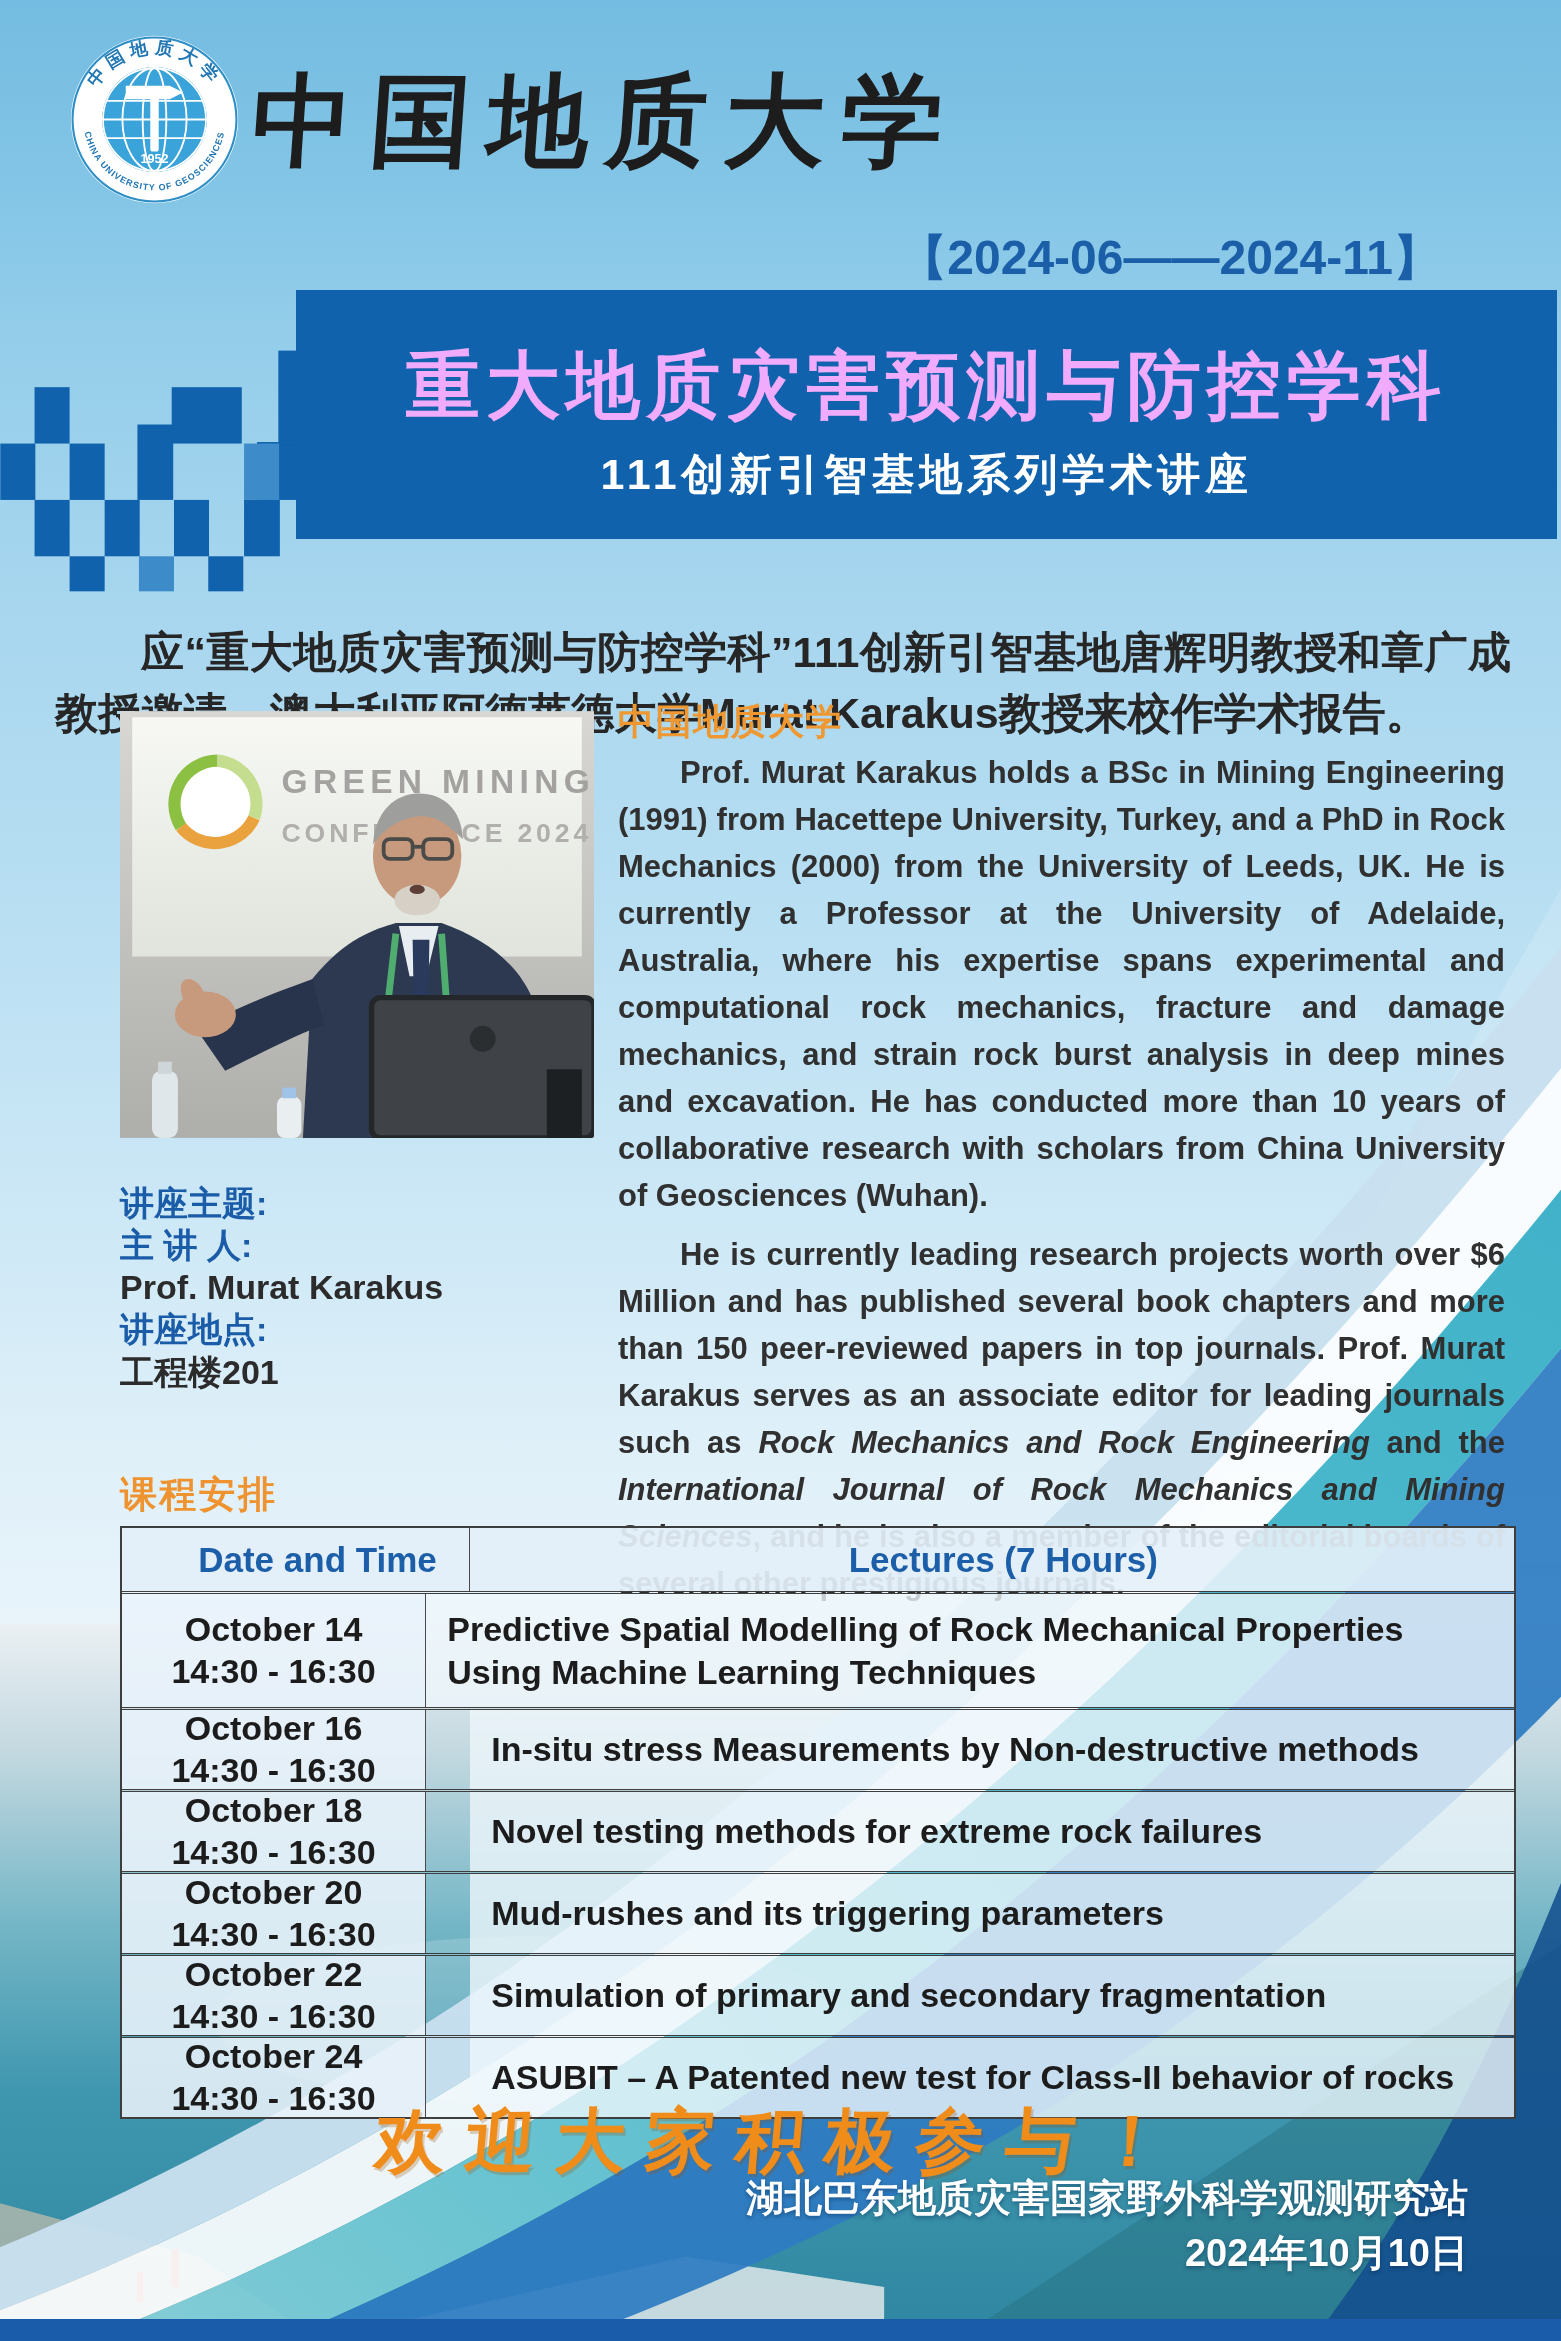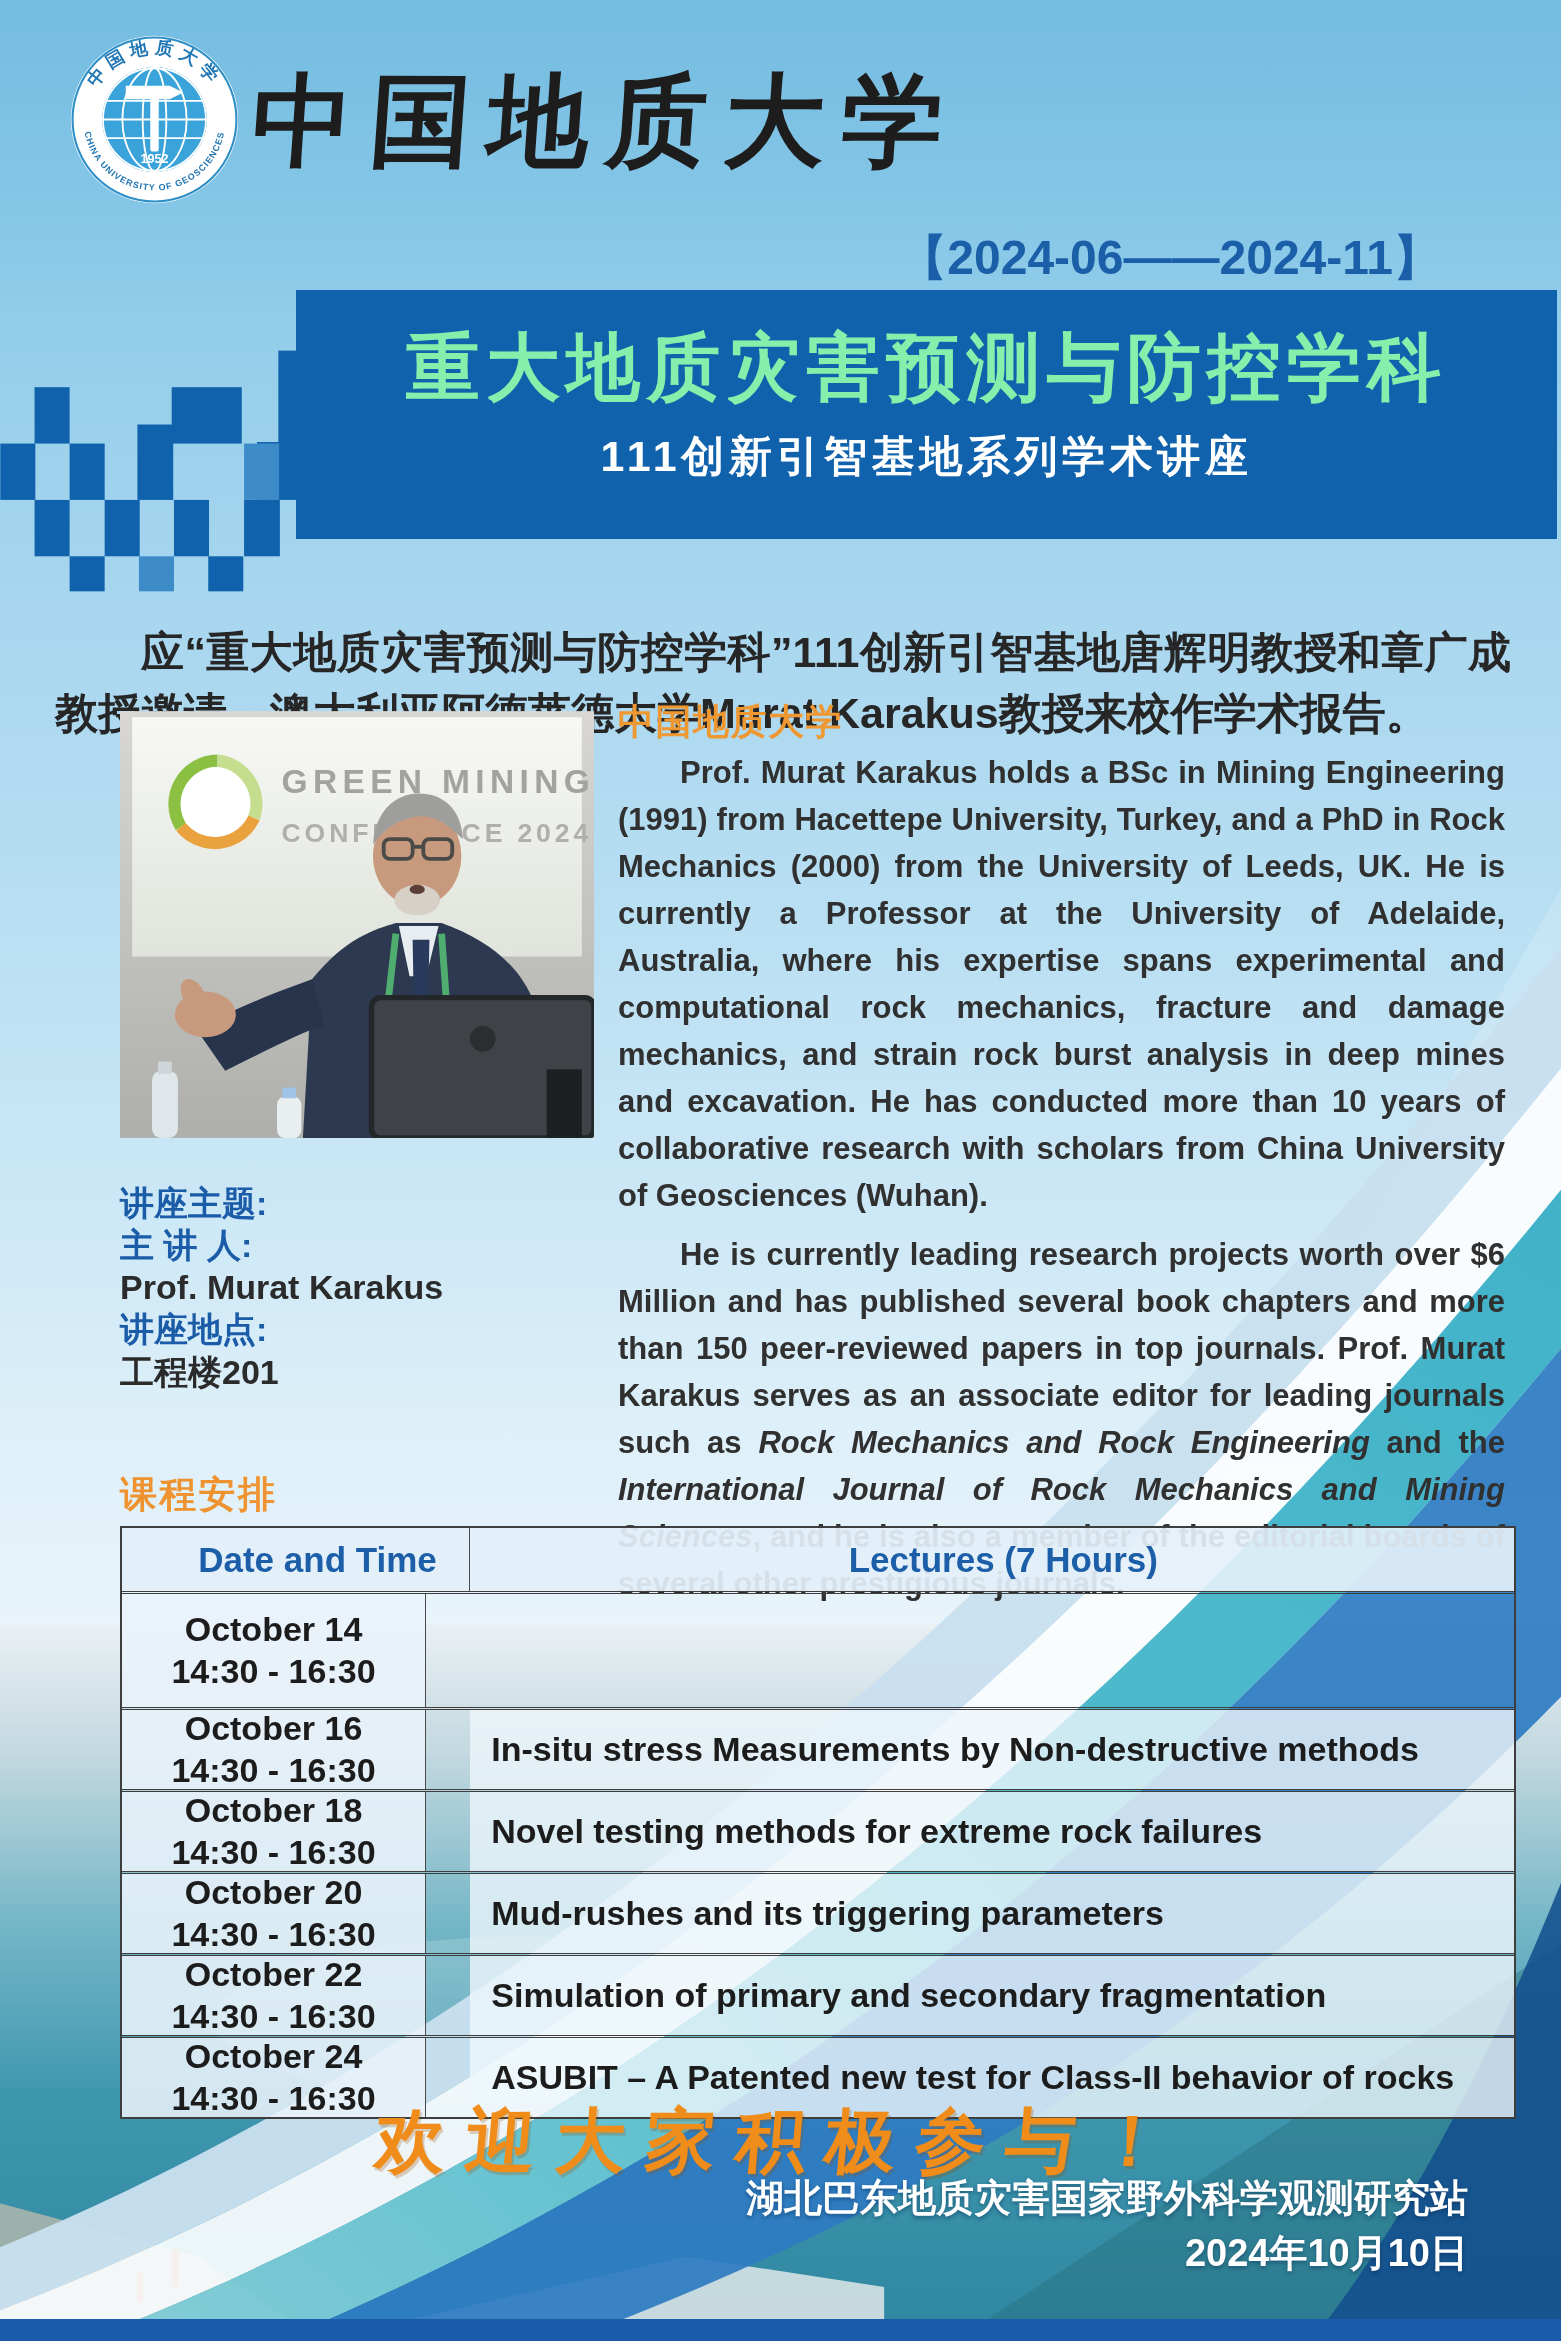--- a/index.html
+++ b/index.html
@@ -8,21 +8,21 @@
     font-family:"Liberation Sans","DejaVu Sans",sans-serif;
     background:linear-gradient(180deg,#74bce1 0%,#83c5e6 8%,#93cdea 14%,#a5d5ee 24%,#b7def2 38%,#cde8f6 52%,#dff0f9 62%,#e9f4fa 70%,#edf5f9 76%);
   }
   .abs{position:absolute;}
   
   #calligraphy{left:252px;top:55px;font-size:101px;font-weight:900;color:#1d1d1d;
     letter-spacing:17px;transform:skewX(-4deg);white-space:nowrap;}
   #date-range{right:120px;top:226px;font-size:48px;font-weight:bold;color:#1b5fa9;white-space:nowrap;}
   
   #banner{left:296px;top:290px;width:1261px;height:249px;background:#1062ac;text-align:center;}
-  #banner .t1{margin-top:29px;font-size:74px;font-weight:900;color:#86efac;letter-spacing:6.1px;}
+  #banner .t1{margin-top:47px;font-size:74px;font-weight:900;color:#f0abfc;letter-spacing:6.1px;}
   #banner .t2{margin-top:9px;font-size:43px;font-weight:900;color:#ffffff;letter-spacing:4.6px;}
   
   #intro{left:55px;top:579px;width:1456px;font-size:43px;line-height:1.43;font-weight:bold;
     color:#262626;text-indent:2em;text-align:justify;}
   
   #photo{left:120px;top:711px;width:474px;height:427px;}
   
   #info{left:120px;top:1182px;width:480px;font-size:34px;line-height:1.24;font-weight:bold;color:#2b2b2b;}
   #info .lbl{color:#1b5ca8;}
   #info .val{text-align:justify;}
@@ -236,20 +236,23 @@
       <div class="c1 hc">Date and Time</div>
       <div class="c2 hc" style="justify-content:center;">Lectures (7 Hours)</div>
     </div>
     <div id="rows-container">
 
         <div class="trow r-tall">
           <div class="c1">
             <div class="dt">October 14</div>
             <div class="dt">14:30 - 16:30</div>
           </div>
+          <div class="c2">
+            <div class="lect">Predictive Spatial Modelling of Rock Mechanical Properties Using Machine Learning Techniques</div>
+          </div>
         </div>
 
         <div class="trow r-std">
           <div class="c1">
             <div class="dt">October 16</div>
             <div class="dt">14:30 - 16:30</div>
           </div>
           <div class="c2">
             <div class="lect">In-situ stress Measurements by Non-destructive methods</div>
           </div>

